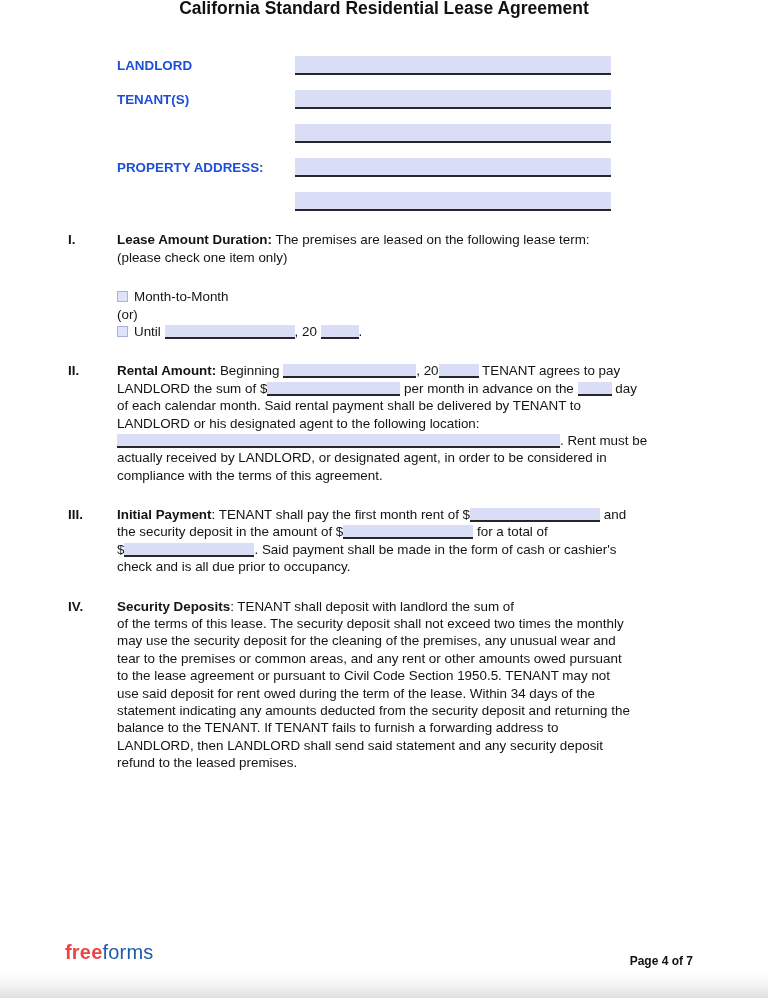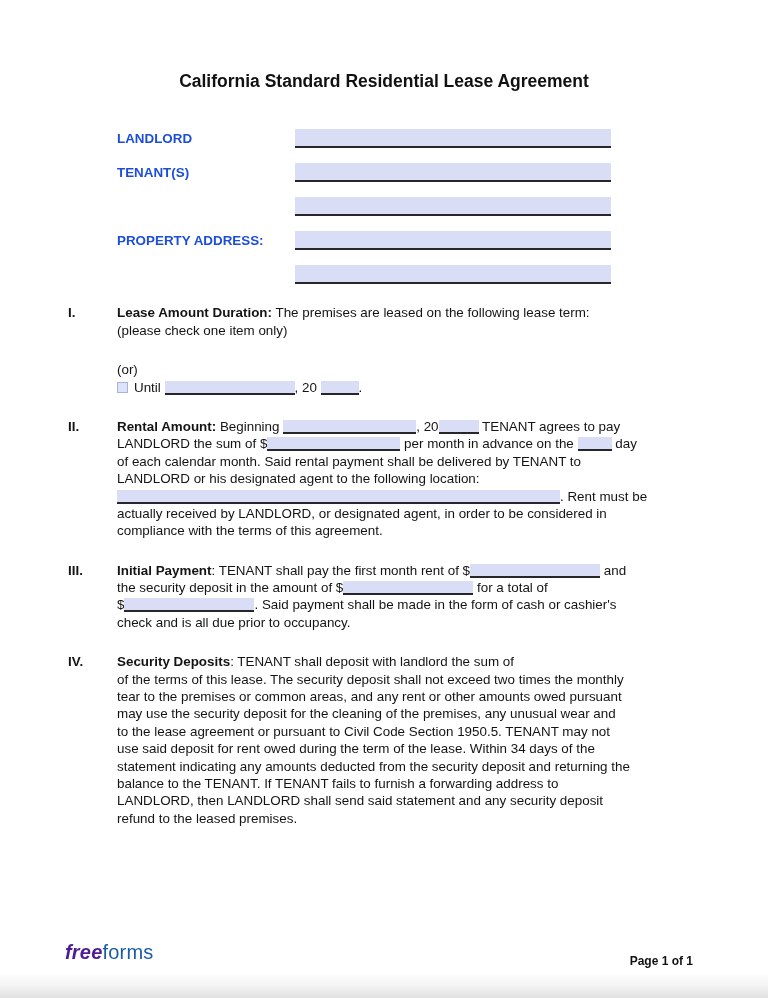--- a/index.html
+++ b/index.html
@@ -6,21 +6,20 @@
   html,body { background:#fff; }
   .page {
     position:relative;
     width:768px; height:998px;
     background:#fff;
     font-family:"Liberation Sans","DejaVu Sans",sans-serif;
     font-size:13.4px; line-height:17.4px; color:#141414;
     overflow:hidden;
   }
   .title {
-    padding-top:73px;
     text-align:center;
     font-size:17.5px; font-weight:bold; color:#111;
   }
   .fields-block { margin:38px 0 0 117px; }
   .frow { display:flex; align-items:center; height:20px; margin-bottom:14px; }
   .flabel { width:178px; font-weight:bold; font-size:13.4px; color:#1d4ed8; }
   .bigfield {
     width:316px; height:19px;
     background:#d9def6;
     border-bottom:2px solid #26262b;
@@ -44,21 +43,21 @@
     width:11px; height:11px;
     background:#dfe3f9;
     border:1px solid #a8b2dc;
     margin-right:6px;
     vertical-align:-1px;
   }
   .footer-brand {
     position:absolute; left:65px; top:944px;
     font-size:20px; letter-spacing:0.2px;
   }
-  .brand-free { color:#4c1d95; font-weight:bold;font-style:italic; }
+  .brand-free { color:#ef4444; font-weight:bold; }
   .brand-forms { color:#1b5ca8; font-weight:normal; }
   .page-num {
     position:absolute; right:75px; top:953px;
     font-size:12px; font-weight:bold; color:#111;
   }
   .bottom-edge {
     position:absolute; left:0; bottom:0; width:100%; height:26px;
     background:linear-gradient(to bottom, rgba(0,0,0,0) 0%, rgba(0,0,0,0.05) 55%, rgba(0,0,0,0.12) 100%);
   }
 </style>
@@ -91,20 +90,21 @@
       </div>
     </div>
 
   <div class="sections">
       <div class="section">
         <span class="numeral">I.</span>
         <div class="sbody">
           <div class="line"><span class="b">Lease Amount Duration:</span><span> The premises are leased on the following lease term:</span></div>
           <div class="line"><span>(please check one item only)</span></div>
           <div class="line blank"></div>
+          <div class="line"><span class="cbox"></span><span>Month-to-Month</span></div>
           <div class="line"><span>(or)</span></div>
           <div class="line"><span class="cbox"></span><span>Until </span><span class="ifield" style="width: 130px;"></span><span>, 20 </span><span class="ifield" style="width: 38px;"></span><span>.</span></div>
         </div>
       </div>
       <div class="section">
         <span class="numeral">II.</span>
         <div class="sbody">
           <div class="line"><span class="b">Rental Amount:</span><span> Beginning </span><span class="ifield" style="width: 133px;"></span><span>, 20</span><span class="ifield" style="width: 40px;"></span><span> TENANT agrees to pay</span></div>
           <div class="line"><span>LANDLORD the sum of $</span><span class="ifield" style="width: 133px;"></span><span> per month in advance on the </span><span class="ifield" style="width: 34px;"></span><span> day</span></div>
           <div class="line"><span>of each calendar month. Said rental payment shall be delivered by TENANT to</span></div>
@@ -121,30 +121,30 @@
           <div class="line"><span>the security deposit in the amount of $</span><span class="ifield" style="width: 130px;"></span><span> for a total of</span></div>
           <div class="line"><span>$</span><span class="ifield" style="width: 130px;"></span><span>. Said payment shall be made in the form of cash or cashier's</span></div>
           <div class="line"><span>check and is all due prior to occupancy.</span></div>
         </div>
       </div>
       <div class="section">
         <span class="numeral">IV.</span>
         <div class="sbody">
           <div class="line"><span class="b">Security Deposits</span><span>: TENANT shall deposit with landlord the sum of</span></div>
           <div class="line"><span>of the terms of this lease. The security deposit shall not exceed two times the monthly</span></div>
+          <div class="line"><span>may use the security deposit for the cleaning of the premises, any unusual wear and</span></div>
           <div class="line"><span>tear to the premises or common areas, and any rent or other amounts owed pursuant</span></div>
-          <div class="line"><span>may use the security deposit for the cleaning of the premises, any unusual wear and</span></div>
           <div class="line"><span>to the lease agreement or pursuant to Civil Code Section 1950.5. TENANT may not</span></div>
           <div class="line"><span>use said deposit for rent owed during the term of the lease. Within 34 days of the</span></div>
           <div class="line"><span>statement indicating any amounts deducted from the security deposit and returning the</span></div>
           <div class="line"><span>balance to the TENANT. If TENANT fails to furnish a forwarding address to</span></div>
           <div class="line"><span>LANDLORD, then LANDLORD shall send said statement and any security deposit</span></div>
           <div class="line"><span>refund to the leased premises.</span></div>
         </div>
       </div>
     </div>
 
   <div class="footer-brand"><span class="brand-free">free</span><span class="brand-forms">forms</span></div>
 
-  <div class="page-num">Page 1 of 1</div>
+  <div class="page-num">Page 4 of 7</div>
 
   <div class="bottom-edge"></div>
 </div>
 
 </body></html>

